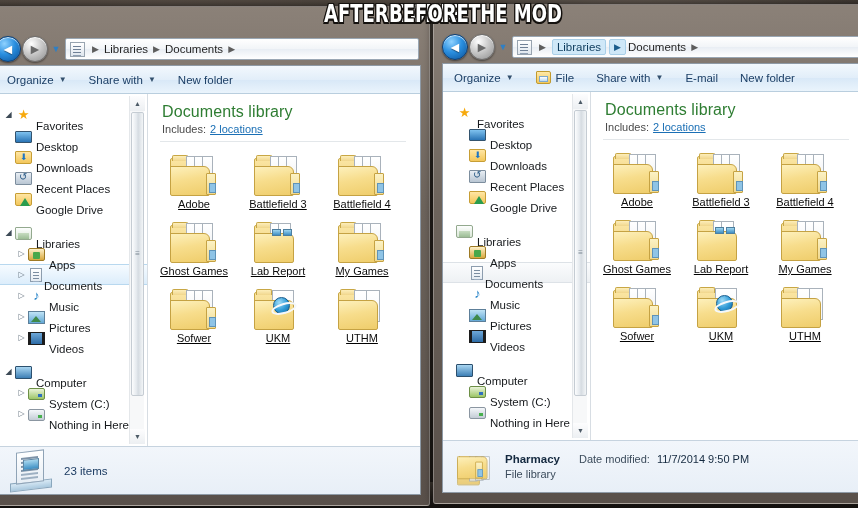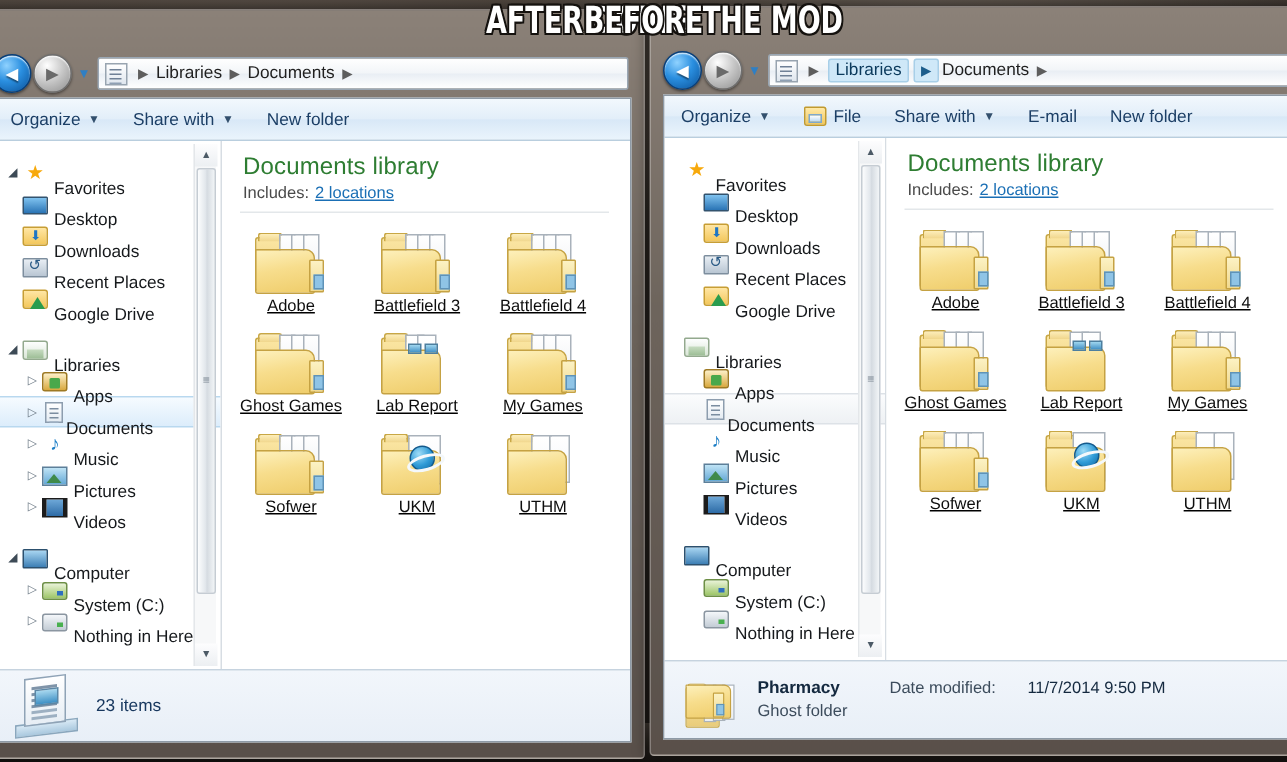--- a/index.html
+++ b/index.html
@@ -434,21 +434,21 @@
   }
   .status-doc-icon .base {
     position: absolute; left: 0; bottom: 1px; width: 42px; height: 9px;
     background: linear-gradient(180deg,#d8e9f5,#a9c8de);
     border: 1px solid #8aa7bd;
     transform: skewY(-7deg);
   }
   .status-text { font-size: 11.5px; color: #17375e; }
 
   .detail-lines { display: flex; flex-direction: column; gap: 3px; }
-  .detail-row1 { display: flex; align-items: flex-end; gap: 21px; }
+  .detail-row1 { display: flex; align-items: flex-end; gap: 7px; }
   .det-name { font-size: 11.5px; color: #14293f; font-weight: 600; }
   .det-label { font-size: 11px; color: #3c4c5c; margin-left: 12px; }
   .det-value { font-size: 11px; color: #14293f; }
   .det-type { font-size: 11px; color: #3c4c5c; }
 </style>
 </head>
 <body>
 
 <div class="backdrop"></div>
 
@@ -977,19 +977,19 @@
           </div>
           <div class="front"></div>
           <div class="tabfold"></div>
       </div>
       <div class="detail-lines">
         <div class="detail-row1">
           <span class="det-name">Pharmacy</span>
           <span class="det-label">Date modified:</span>
           <span class="det-value">11/7/2014 9:50 PM</span>
         </div>
-        <div class="det-type">Ghost folder</div>
+        <div class="det-type">File library</div>
       </div>
     </div>
   </div>
 </div>
 
 <div class="caption caption-right">BEFORE</div>
 
 </body></html>

